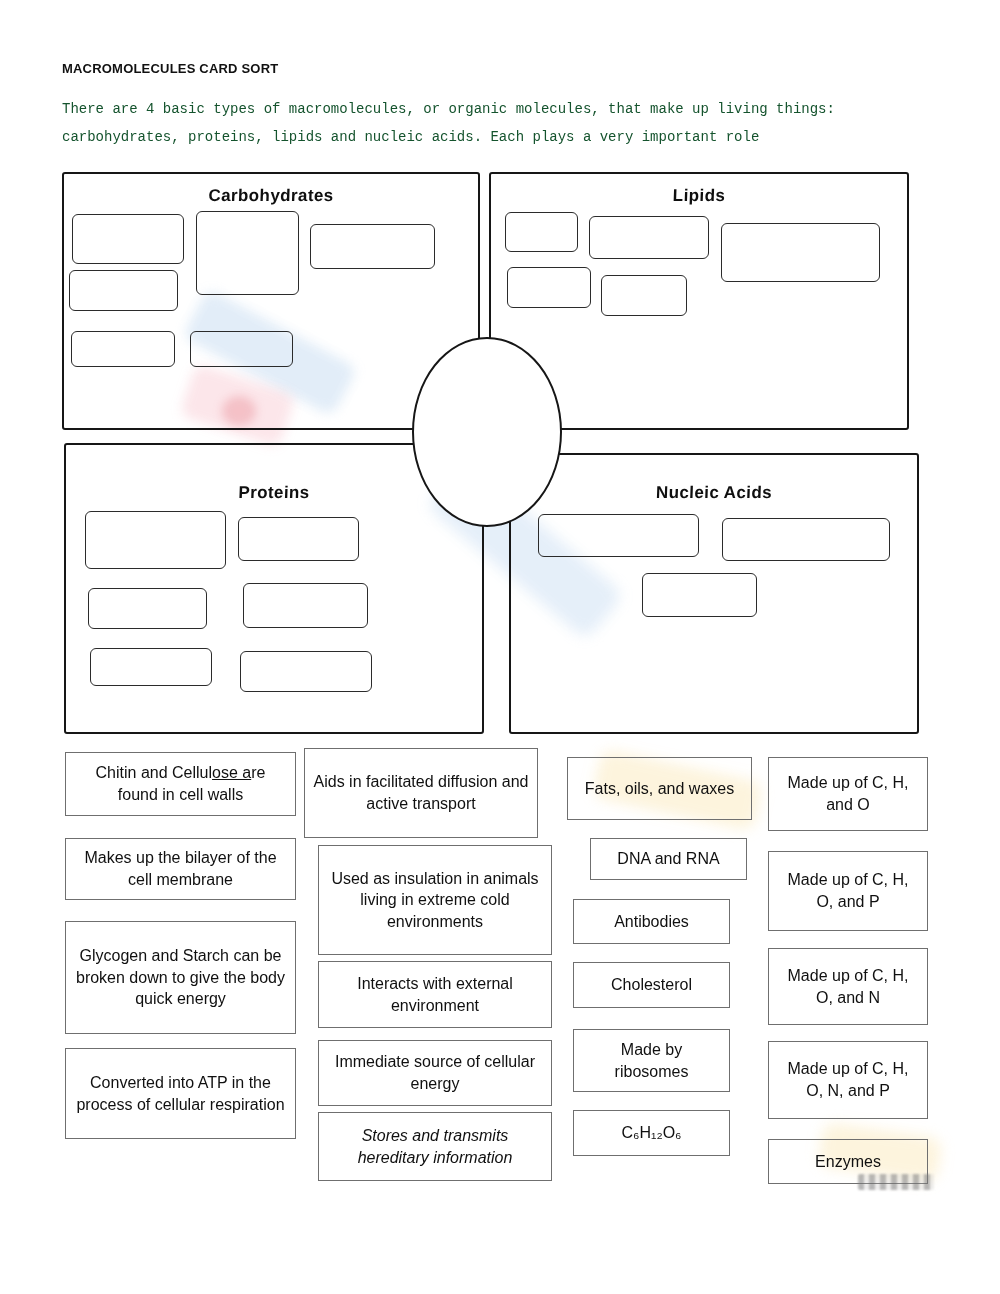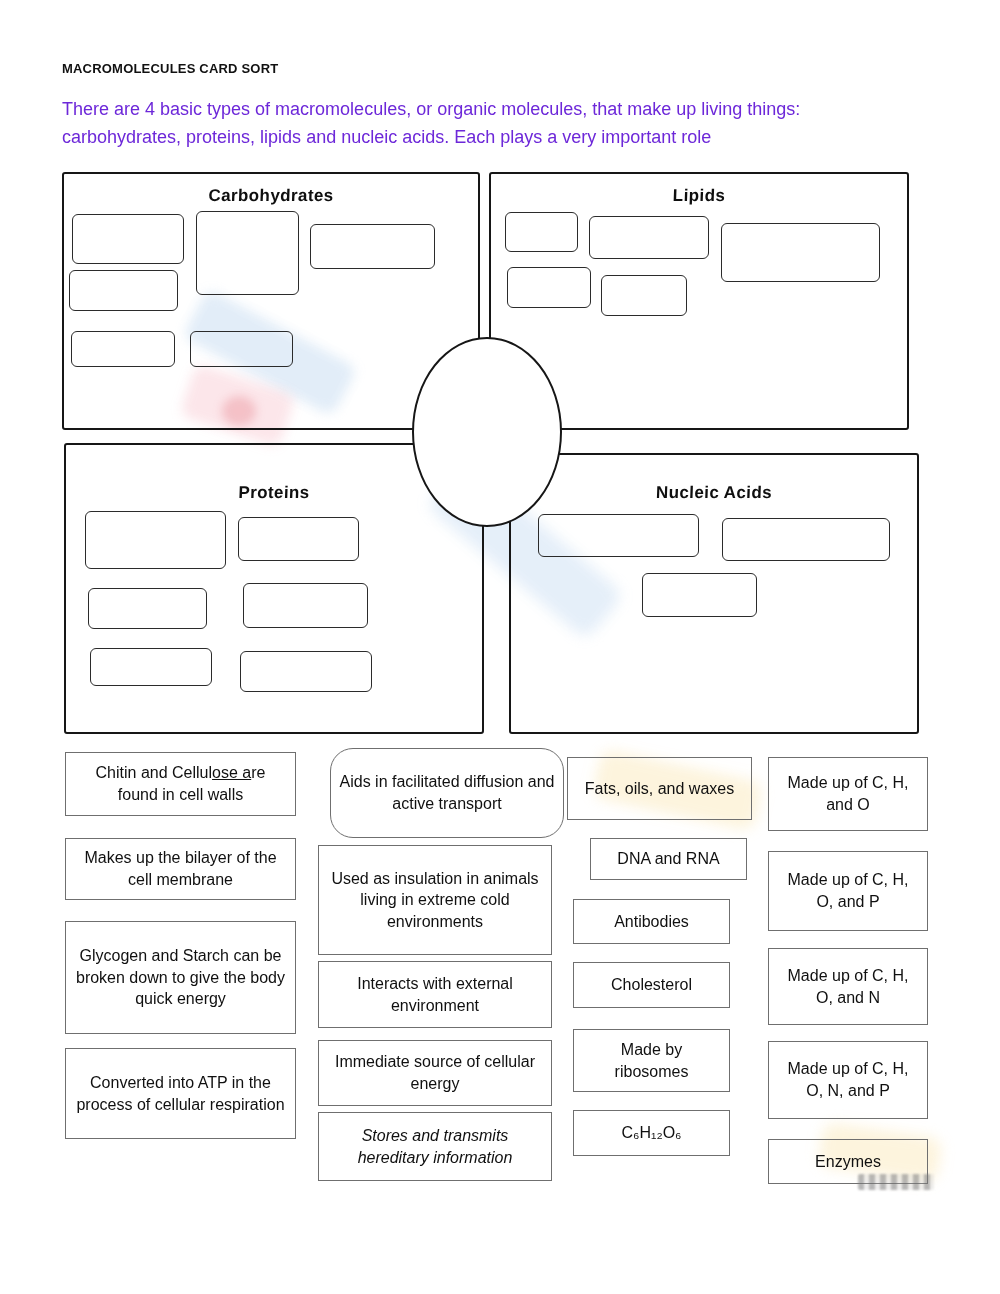--- a/index.html
+++ b/index.html
@@ -1,21 +1,21 @@
 <!DOCTYPE html>
 <html><head>
 <meta charset="utf-8">
 <style>
   html,body{margin:0;padding:0;background:#fff;}
   .page{
     position:relative;width:1000px;height:1294px;background:#ffffff;
     font-family:"Liberation Sans","DejaVu Sans",sans-serif;color:#1c1c1c;overflow:hidden;
   }
   .title{position:absolute;left:62px;top:61px;font-size:13px;font-weight:bold;letter-spacing:.2px;color:#111;}
-  .intro{position:absolute;left:62px;top:95px;width:900px;font-size:18px;line-height:28px;color:#6d28d9;}
+  .intro{position:absolute;left:62px;top:95px;width:900px;font-size:14px;line-height:28px;color:#14532d;font-family:Liberation Mono, monospace;}
 
   
   .wm{position:absolute;z-index:0;pointer-events:none;}
 
   
   .quad{position:absolute;border:2px solid #161616;border-radius:3px;background:transparent;z-index:1;}
   .qlabel{position:absolute;left:0;width:100%;text-align:center;font-weight:bold;font-size:17px;letter-spacing:.4px;color:#0f0f0f;transform:skewX(-2deg);}
 
   
   .slot{position:absolute;border:1.5px solid #2b2b2b;border-radius:6px;background:transparent;z-index:2;}
@@ -100,21 +100,21 @@
   <div class="card" style="left:65px;top:838px;width:231px;height:62px;">
     <span>Makes up the bilayer of the cell membrane</span>
   </div>
   <div class="card" style="left:65px;top:921px;width:231px;height:113px;">
     <span>Glycogen and Starch can be broken down to give the body quick energy</span>
   </div>
   <div class="card" style="left:65px;top:1048px;width:231px;height:91px;">
     <span>Converted into ATP in the process of cellular respiration</span>
   </div>
 
-  <div class="card" style="left:330px;top:748px;width:234px;height:90px;border-radius:23px;">
+  <div class="card" style="left:304px;top:748px;width:234px;height:90px;">
     <span>Aids in facilitated diffusion and active transport</span>
   </div>
   <div class="card" style="left:318px;top:845px;width:234px;height:110px;">
     <span>Used as insulation in animals living in extreme cold environments</span>
   </div>
   <div class="card" style="left:318px;top:961px;width:234px;height:67px;">
     <span>Interacts with external environment</span>
   </div>
   <div class="card" style="left:318px;top:1040px;width:234px;height:66px;">
     <span>Immediate source of cellular energy</span>

